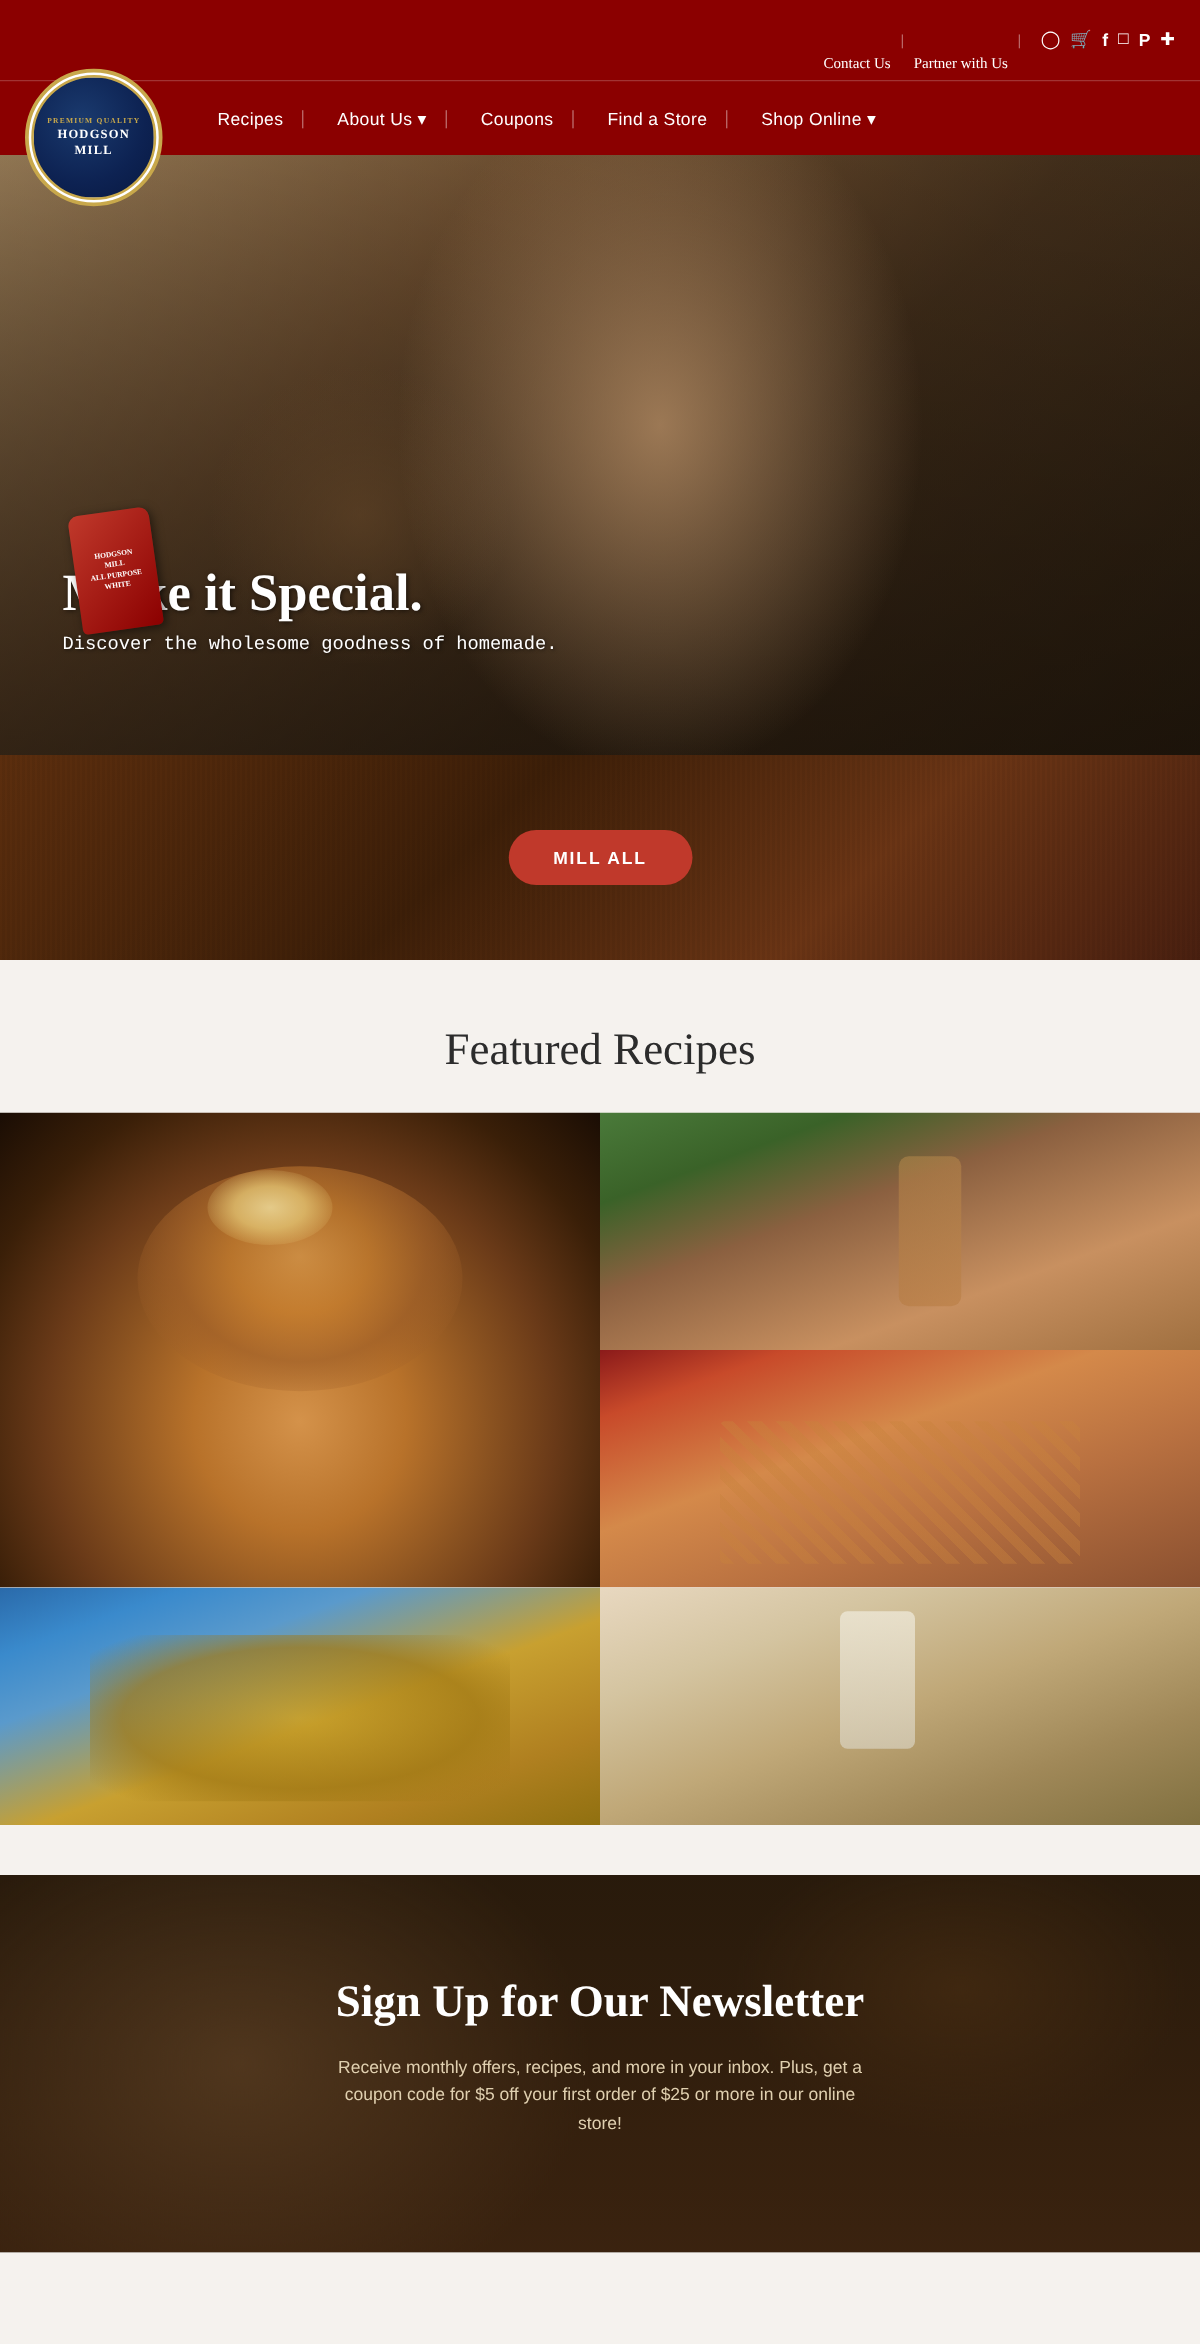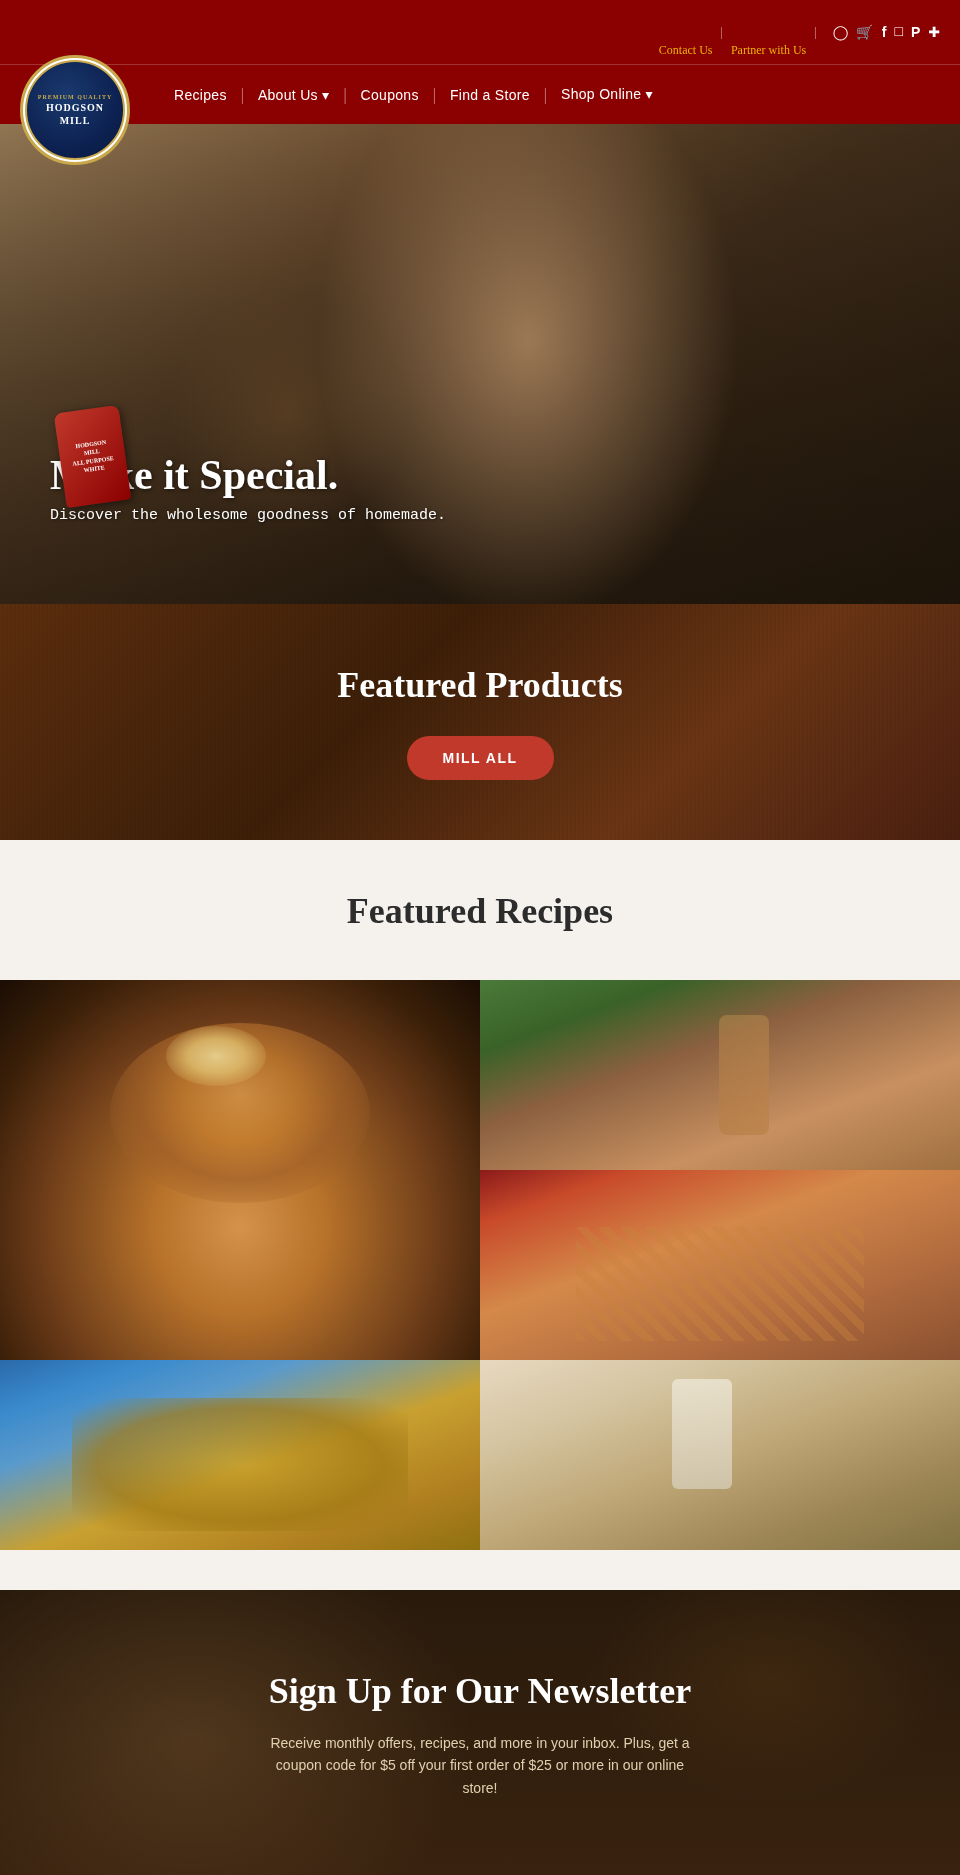--- a/index.html
+++ b/index.html
@@ -9,21 +9,21 @@
     .top-bar {
       background: #8b0000;
       color: #fff;
       font-size: 12px;
       padding: 6px 20px;
       display: flex;
       justify-content: flex-end;
       align-items: center;
       gap: 8px;
     }
-    .top-bar a { color: #eab308; text-decoration: none; margin-top: 37px; }
+    .top-bar a { color: #ffffff; text-decoration: none; margin-top: 37px; }
     .top-bar .sep { opacity: 0.6; }
     .top-bar .icons { display: flex; gap: 8px; align-items: center; margin-left: 8px; }
     .top-bar .icons span { font-size: 14px; cursor: pointer; }
 
     
     nav {
       background: #8b0000;
       display: flex;
       align-items: center;
       padding: 0 20px;
@@ -56,22 +56,22 @@
       justify-content: center;
       color: #c8a84b;
       font-size: 8px;
       text-align: center;
       font-weight: bold;
       letter-spacing: 1px;
       border: 2px solid #c8a84b;
     }
     .nav-links {
       display: flex;
-      align-items: flex-start;
-      gap: 0;
+      align-items: center;
+      gap: 12px;
       margin-left: 30px;
       list-style: none;
     }
     .nav-links li {
       display: flex;
       align-items: center;
     }
     .nav-links li a {
       color: #fff;
       text-decoration: none;
@@ -170,22 +170,22 @@
 
     
     .featured-recipes {
       background: #f5f2ee;
       padding: 50px 0 40px;
       text-align: center;
     }
     .featured-recipes h2 {
       font-size: 36px;
       color: #2c2c2c;
-      margin-bottom: 48px;
-      font-weight: bold;
+      margin-bottom: 30px;
+      font-weight: normal;
     }
     .recipes-grid {
       display: grid;
       grid-template-columns: 1fr 1fr;
       width: 100%;
     }
     .recipe-main {
       grid-row: span 2;
       height: 380px;
       overflow: hidden;
@@ -307,21 +307,20 @@
       HODGSON<br>MILL<br>ALL PURPOSE<br>WHITE
     </div>
   </div>
   <div class="hero-text">
     <h1>Make it Special.</h1>
     <p>Discover the wholesome goodness of homemade.</p>
   </div>
 </div>
 
 <div class="featured-products">
-  <h2>Featured Products</h2>
   <button class="btn-red">MILL ALL</button>
 </div>
 
 <div class="featured-recipes">
   <h2>Featured Recipes</h2>
 
   <div class="recipes-grid">
 
     <div class="recipe-main">
       <div style="width:100%;height:100%;background:radial-gradient(ellipse at 50% 65%, #d4924a 0%, #b8722a 25%, #8a5220 45%, #6a3a18 60%, #3a1f08 80%, #1a0d04 100%);">

